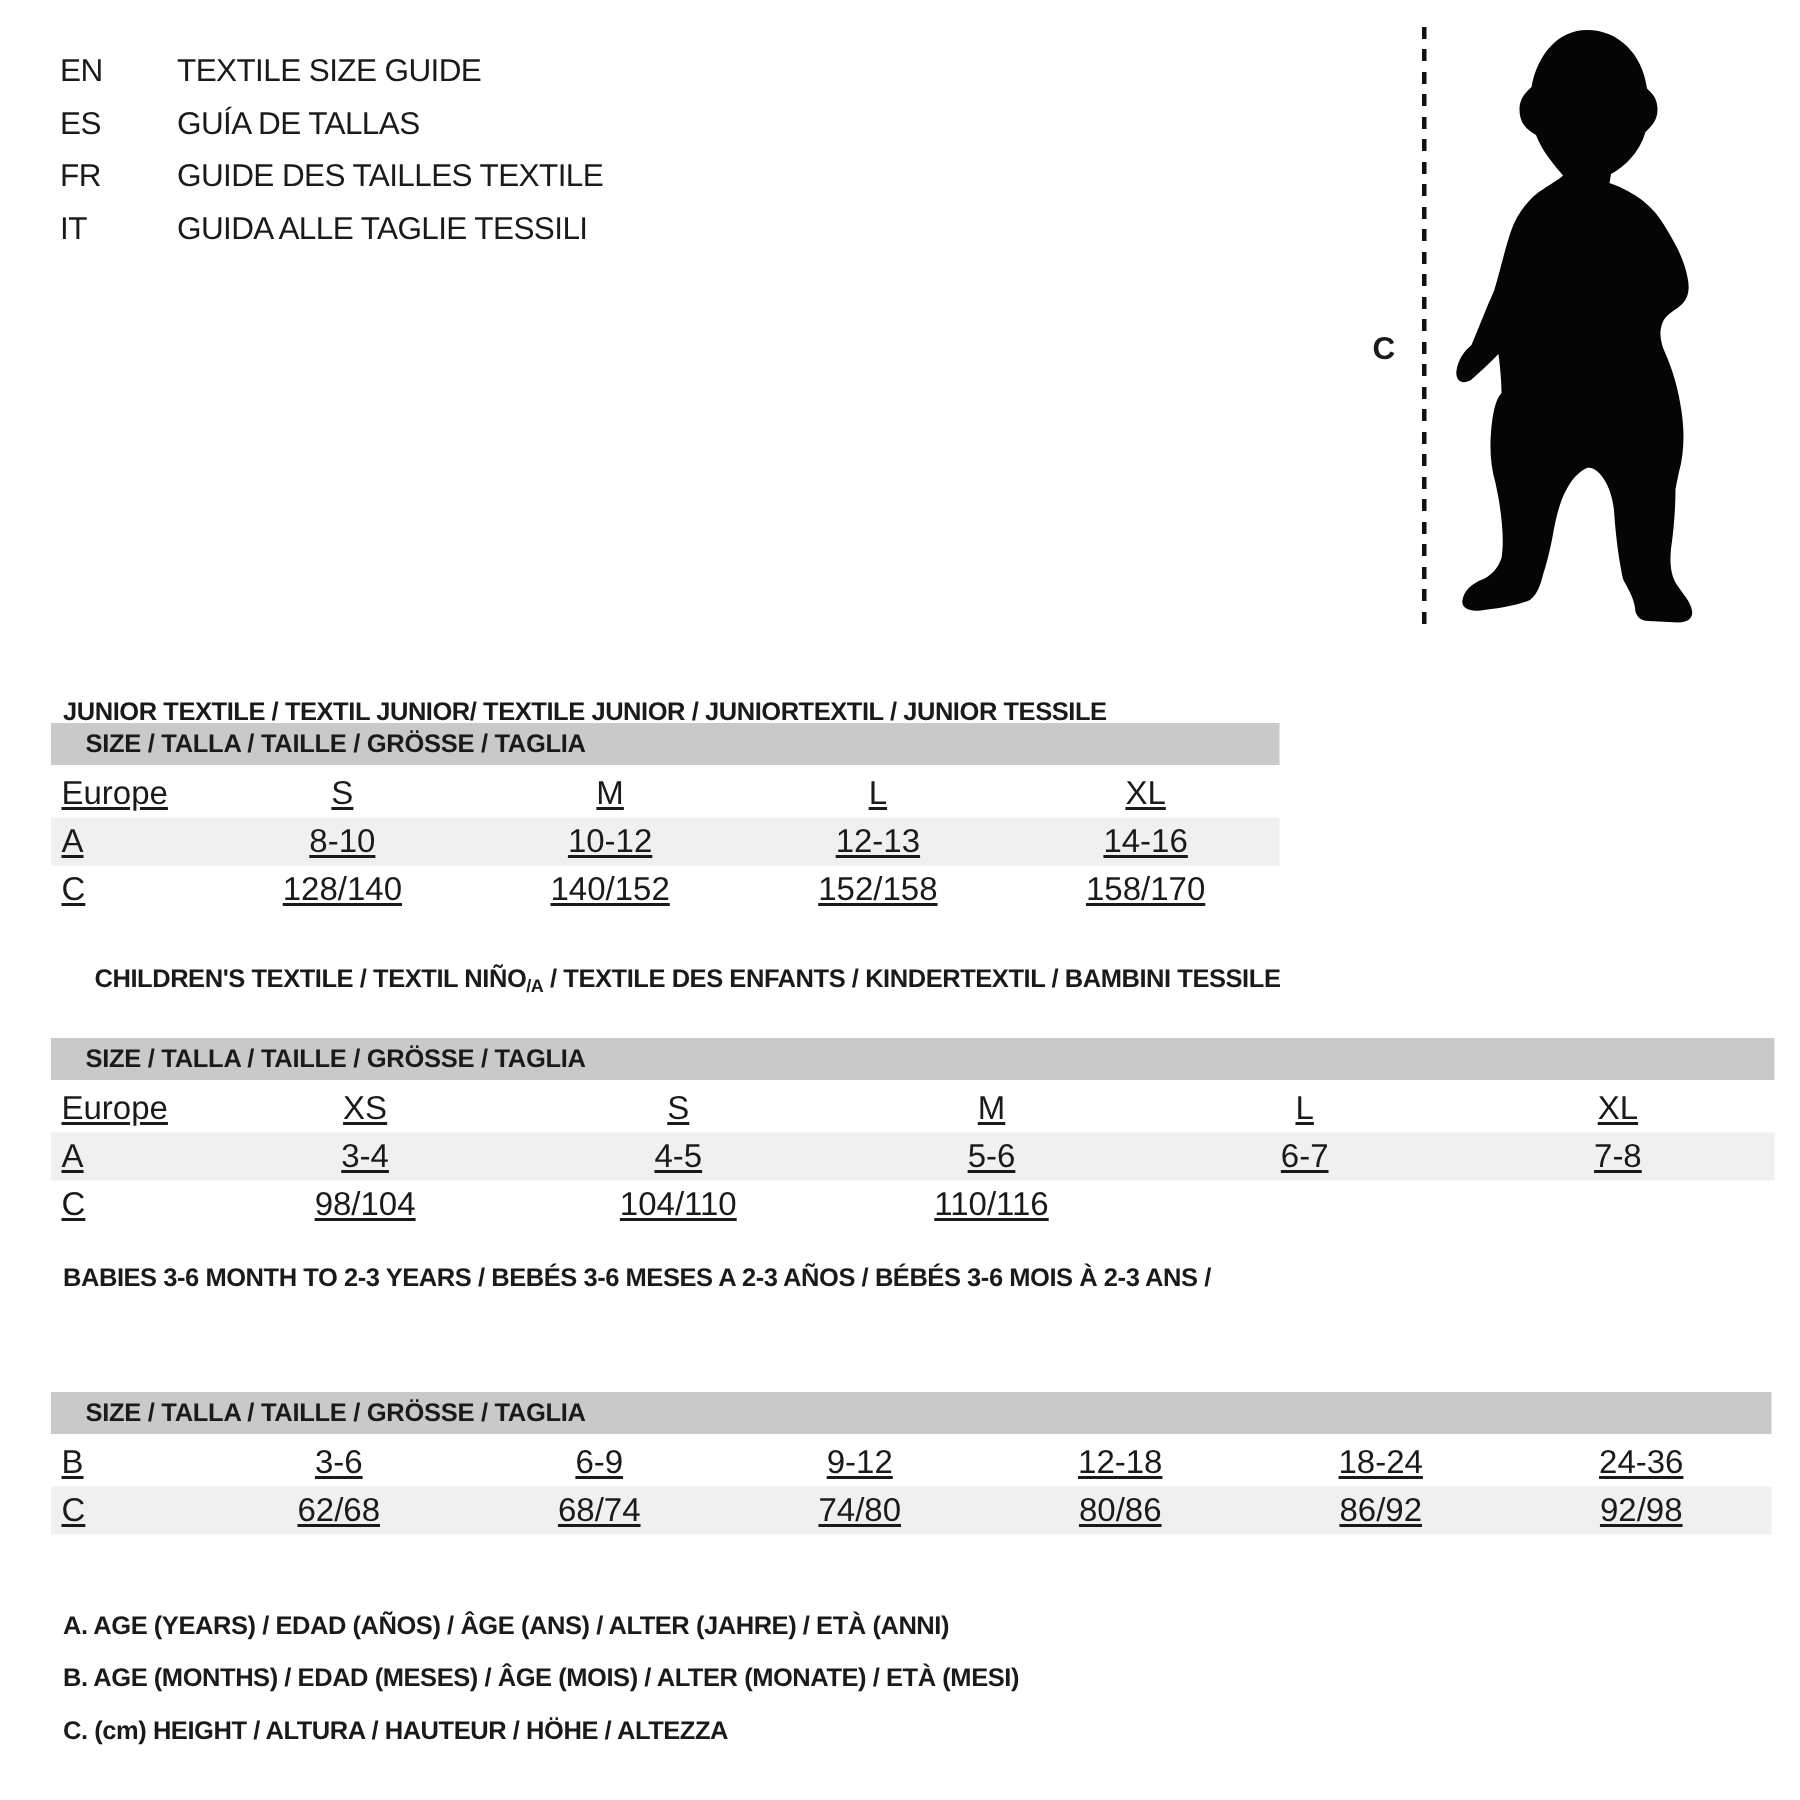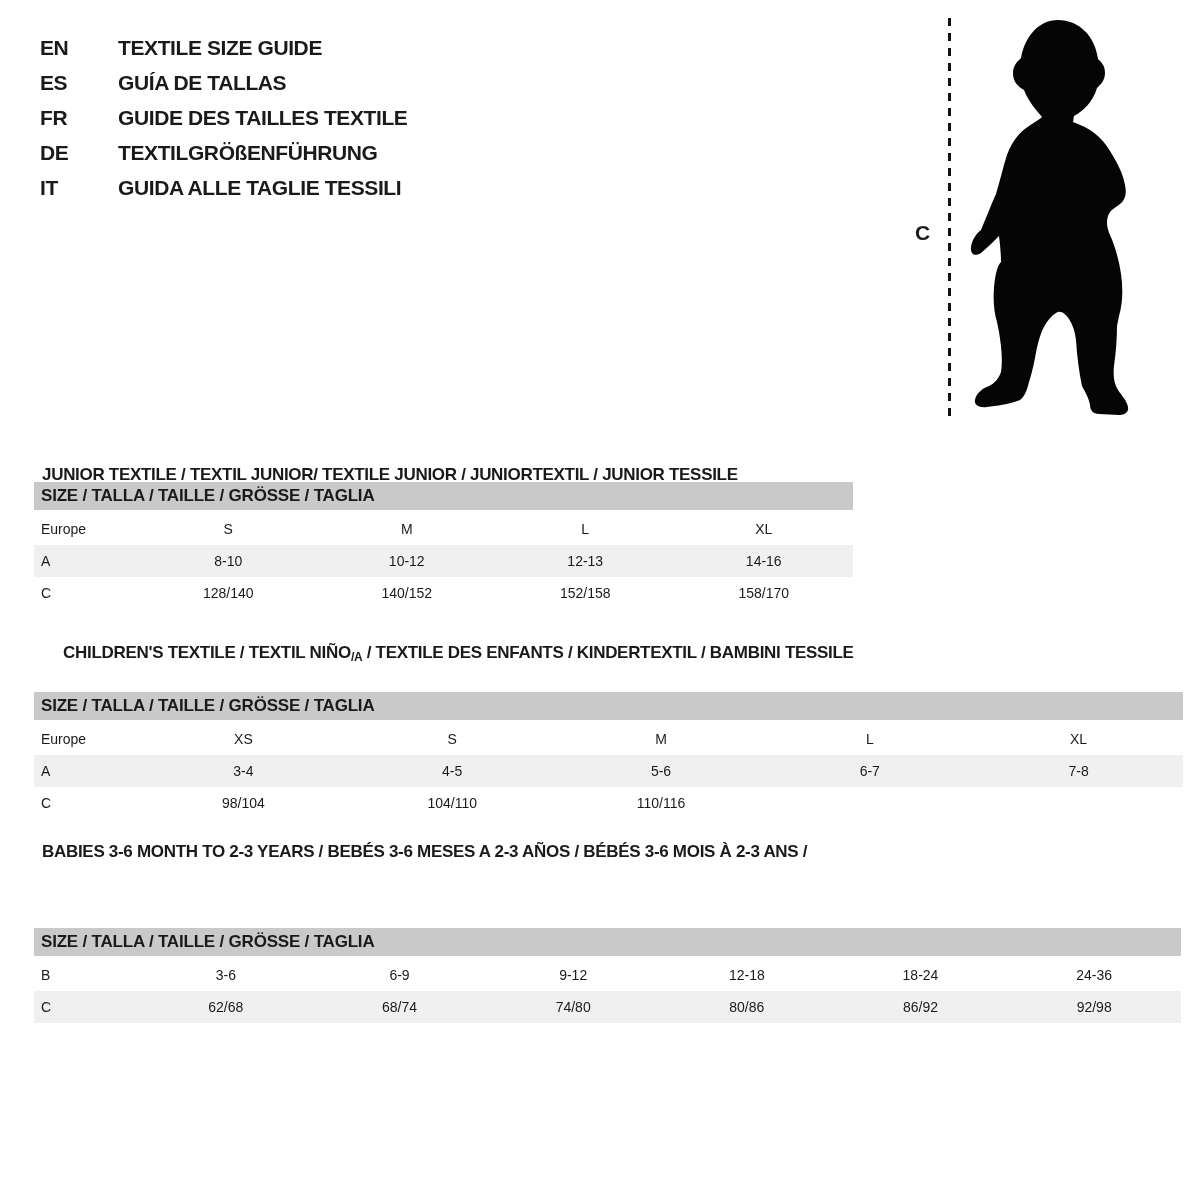--- a/index.html
+++ b/index.html
@@ -4,21 +4,21 @@
 <style>
   html,body { margin:0; padding:0; background:#ffffff; }
   .page {
     position:relative; width:1200px; height:1200px; background:#ffffff;
     font-family:"Liberation Sans", sans-serif; color:#1a1a1a; overflow:hidden;
   }
 
   
   .langs { position:absolute; left:40px; top:30px; }
   .lang-row { display:flex; height:35px; align-items:center;
-              font-weight:700; font-size:21px; letter-spacing:-0.4px; }
+              font-weight:400; font-size:21px; letter-spacing:-0.4px; }
   .lang-code { width:78px; }
 
   
   .measure-line { position:absolute; left:948px; top:18px; width:3px; height:398px;
     background:repeating-linear-gradient(to bottom, #111 0 8px, transparent 8px 15px); }
   .measure-label { position:absolute; left:915px; top:221px;
     font-weight:700; font-size:21px; }
   .silhouette { position:absolute; left:963px; top:16px; }
 
   
@@ -29,23 +29,23 @@
   #children-title { top:643px;margin-left:21px; }
   #babies-title   { top:835px; line-height:34px; }
 
   
   .size-table { position:absolute; left:34px; }
   #junior-table   { top:482px; width:819px; }
   #children-table { top:692px; width:1149px; }
   #babies-table   { top:928px; width:1147px; }
 
   .thead { height:28px; line-height:28px; background:#c9c9c9; margin-bottom:3px;
-    font-weight:700; font-size:17px; letter-spacing:-0.2px; padding-left:7px;
+    font-weight:700; font-size:17px; letter-spacing:-0.2px; padding-left:23px;
     box-sizing:border-box; }
-  .row { display:grid; height:32px; line-height:32px; font-size:14px; }
+  .row { display:grid; height:32px; line-height:32px; font-size:22px;text-decoration:underline; }
   .row > span { text-align:center; }
   .row > span:first-child { text-align:left; padding-left:7px; }
   .row.alt { background:#f0f0f0; }
   .g5 { grid-template-columns:105px repeat(4,1fr); }
   .g6 { grid-template-columns:105px repeat(5,1fr); }
   .g7 { grid-template-columns:105px repeat(6,1fr); }
 
   
   .legend { position:absolute; left:42px; top:1066px; }
   .legend div { height:35px; line-height:35px; font-weight:700; font-size:17px;
@@ -61,24 +61,20 @@
       <span class="lang-code">EN</span>
       <span>TEXTILE SIZE GUIDE</span>
     </div>
     <div class="lang-row">
       <span class="lang-code">ES</span>
       <span>GUÍA DE TALLAS</span>
     </div>
     <div class="lang-row">
       <span class="lang-code">FR</span>
       <span>GUIDE DES TAILLES TEXTILE</span>
-    </div>
-    <div class="lang-row">
-      <span class="lang-code">DE</span>
-      <span>TEXTILGRÖßENFÜHRUNG</span>
     </div>
     <div class="lang-row">
       <span class="lang-code">IT</span>
       <span>GUIDA ALLE TAGLIE TESSILI</span>
     </div>
   </div>
 
   <div class="measure-line"></div>
   <div class="measure-label">C</div>
   <svg class="silhouette" width="175" height="400" viewBox="0 0 175 400" aria-hidden="true">
@@ -174,14 +170,19 @@
       <span>C</span>
       <span>62/68</span>
       <span>68/74</span>
       <span>74/80</span>
       <span>80/86</span>
       <span>86/92</span>
       <span>92/98</span>
     </div>
   </div>
 
+  <div class="legend">
+    <div>A. AGE (YEARS) / EDAD (AÑOS) / ÂGE (ANS) / ALTER (JAHRE) / ETÀ (ANNI)</div>
+    <div>B. AGE (MONTHS) / EDAD (MESES) / ÂGE (MOIS) / ALTER (MONATE) / ETÀ (MESI)</div>
+    <div>C. (cm) HEIGHT / ALTURA / HAUTEUR / HÖHE / ALTEZZA</div>
+  </div>
 
 </div>
 
 </body></html>

